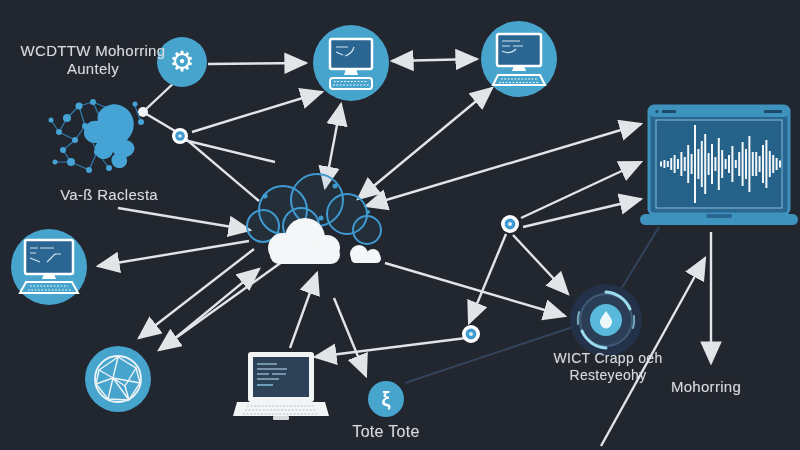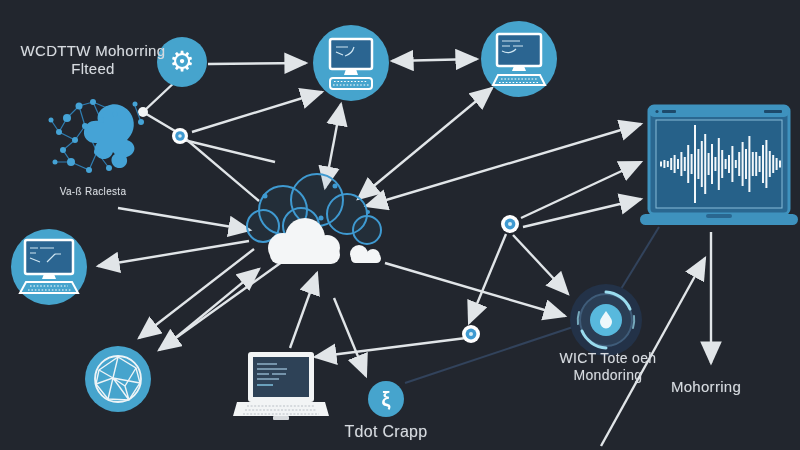--- a/index.html
+++ b/index.html
@@ -279,33 +279,33 @@
         <path d="M68,36 A28,28 0 0 1 67,48"></path>
         <path d="M12,44 A28,28 0 0 1 13,32"></path>
       </g>
       <circle cx="40" cy="40" r="16" fill="#58b9dd"></circle>
       <path d="M40,31 c4,6 6,8 6,11 a6,6.5 0 1 1 -12,0 c0,-3 2,-5 6,-11 z" fill="#eef8fb"></path>
     </svg>
   </div>
 
   <div class="lbl" style="left:14px;top:42px;width:158px;font-size:15px;">
     <span>WCDTTW Mohorring</span>
-    <span class="l2">Flteed</span>
-  </div>
-
-  <div class="lbl" style="left:28px;top:186px;width:130px;font-size:10px;">
+    <span class="l2">Auntely</span>
+  </div>
+
+  <div class="lbl" style="left:28px;top:186px;width:130px;font-size:15px;text-align:right;">
     <span>Va-ß Raclesta</span>
   </div>
 
   <div class="lbl" style="left:552px;top:350px;width:112px;font-size:14px;">
-    <span>WICT Tote oeh</span>
-    <span class="l2">Mondoring</span>
+    <span>WICT Crapp oeh</span>
+    <span class="l2">Resteyeohy</span>
   </div>
 
   <div class="lbl" style="left:646px;top:378px;width:120px;font-size:15px;">
     <span class="l2">Mohorring</span>
   </div>
 
   <div class="lbl" style="left:330px;top:422px;width:112px;font-size:16px;">
-    <span>Tdot Crapp</span>
+    <span>Tote Tote</span>
   </div>
 
 </div>
 
 </body></html>

